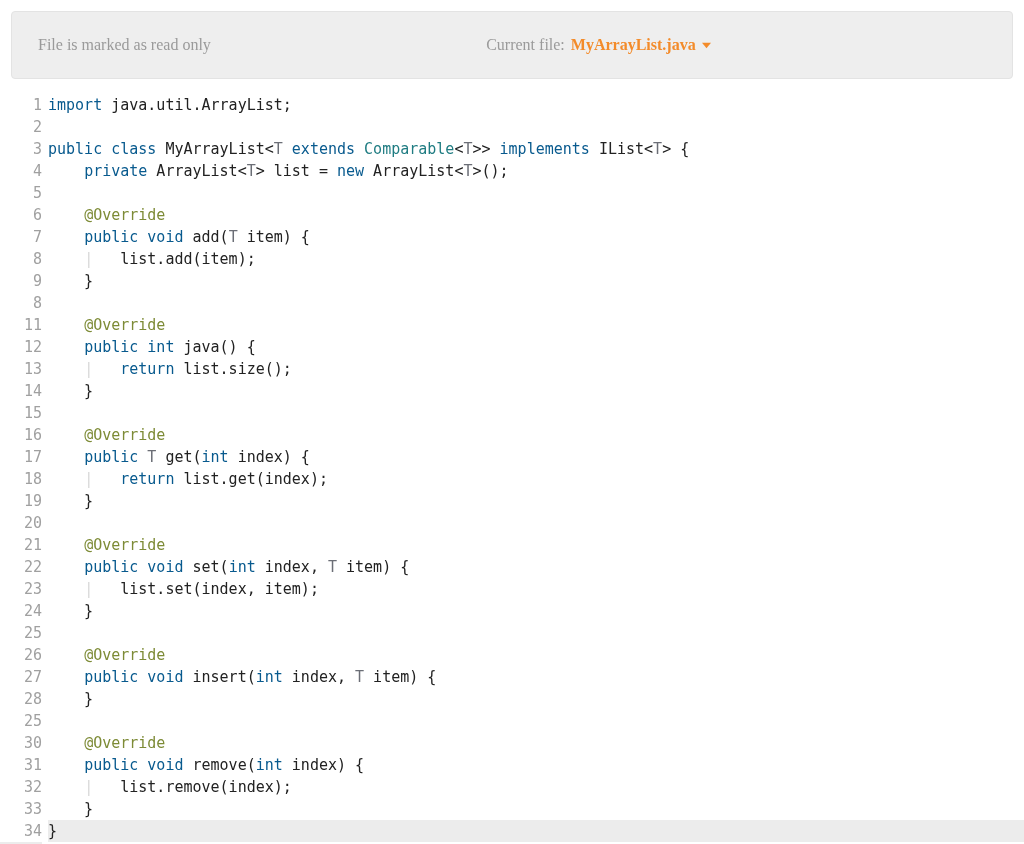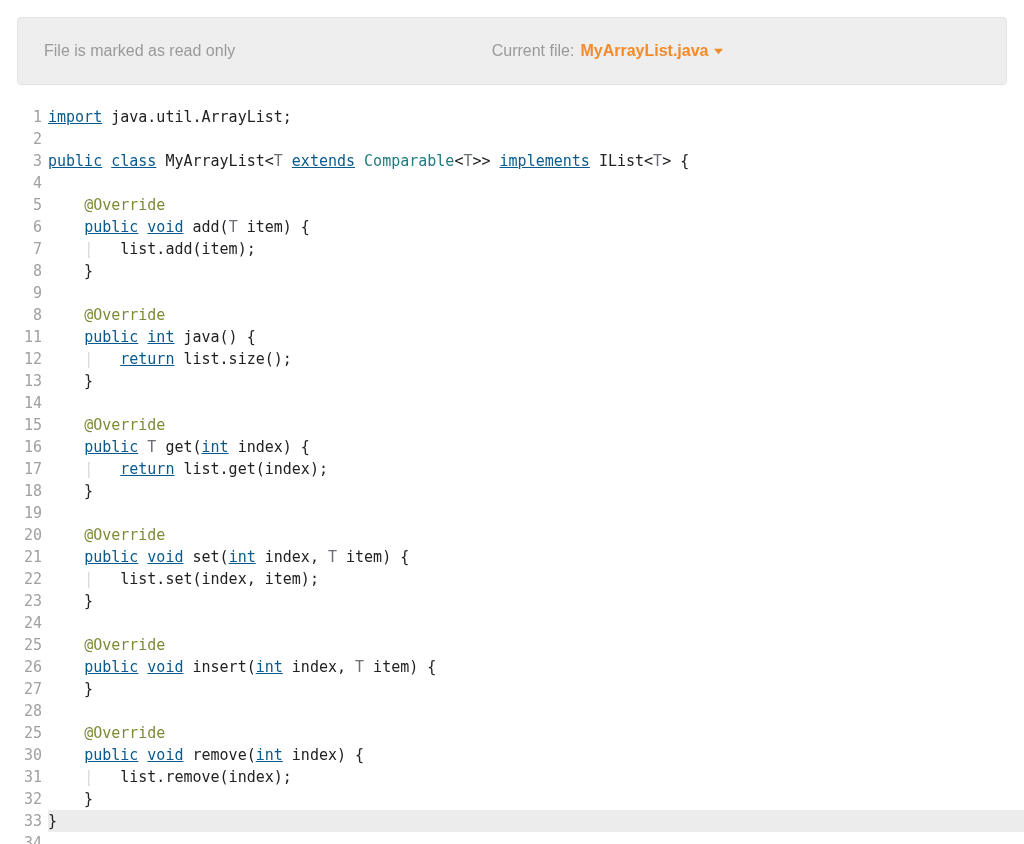--- a/index.html
+++ b/index.html
@@ -1,28 +1,28 @@
 <!DOCTYPE html>
 <html><head>
 <meta charset="utf-8">
 <style>
   html,body{margin:0;padding:0;font-family:"Lucida Console","Menlo","Consolas",monospace;font-size:15px;background:#fff;color:#222;}
   .wrap{width:1024px;height:844px;background:#fff;}
-  .topbar{display:flex;align-items:center;height:66px;background:#eeeeee;border:1px solid #e3e3e3;border-radius:4px;margin:17px;padding:0 26px;font-family:Liberation Sans, sans-serif;}
+  .topbar{display:flex;align-items:center;height:66px;background:#eeeeee;border:1px solid #e3e3e3;border-radius:4px;margin:11px;padding:0 26px;font-family:Liberation Serif, serif;}
   .readonly{color:#9a9a9a;font-size:16px;}
   .curfile{color:#9a9a9a;font-size:16px;margin-left:auto;margin-right:auto;display:flex;align-items:center;text-align:center;}
   .fname{color:#f38b2a;font-weight:600;margin-left:6px;display:inline-flex;align-items:center;}
   .chev{margin-left:6px;display:inline-flex;align-items:center;}
   .chev svg{width:9px;height:9px;}
   .editor{display:flex;align-items:flex-start;}
   .gutter{width:42px;text-align:right;padding-right:6px;color:#a0a0a0;font-family:"Lucida Console","Menlo","Consolas",monospace;font-size:15px;line-height:22px;padding-top:4px;user-select:none;}
   .gline{height:22px;}
   .code{flex:1;font-family:"Lucida Console","Menlo","Consolas",monospace;font-size:15px;line-height:22px;padding-top:4px;}
   .cline{height:22px;white-space:pre;}
-  .kw{color:#085a8e;text-decoration:underline;}
+  .kw{color:#085a8e;}
   .ann{color:#7d8b36;}
   .cls{color:#1f7c82;}
   .ty{color:#6b6e76;}
   .guide{color:#d8d8d8;}
   .hl{background:#ececec;}
   .gutter .hl{background:#ececec;}
 </style>
 </head>
 <body>
 
@@ -77,20 +77,21 @@
         <div class="gline">31</div>
         <div class="gline">32</div>
         <div class="gline">33</div>
         <div class="gline">34</div>
         <div class="gline hl">35</div>
       </div>
     <div class="code" id="code">
         <div class="cline"><span class="kw">import</span><span> java.util.ArrayList;</span></div>
         <div class="cline">&nbsp;</div>
         <div class="cline"><span class="kw">public</span><span> </span><span class="kw">class</span><span> MyArrayList&lt;</span><span class="ty">T</span><span> </span><span class="kw">extends</span><span> </span><span class="cls">Comparable</span><span>&lt;</span><span class="ty">T</span><span>&gt;&gt; </span><span class="kw">implements</span><span> IList&lt;</span><span class="ty">T</span><span>&gt; {</span></div>
+        <div class="cline"><span>    </span><span class="kw">private</span><span> ArrayList&lt;</span><span class="ty">T</span><span>&gt; list = </span><span class="kw">new</span><span> ArrayList&lt;</span><span class="ty">T</span><span>&gt;();</span></div>
         <div class="cline">&nbsp;</div>
         <div class="cline"><span>    </span><span class="ann">@Override</span></div>
         <div class="cline"><span>    </span><span class="kw">public</span><span> </span><span class="kw">void</span><span> add(</span><span class="ty">T</span><span> item) {</span></div>
         <div class="cline"><span>    </span><span class="guide">|</span><span>   list.add(item);</span></div>
         <div class="cline"><span>    }</span></div>
         <div class="cline">&nbsp;</div>
         <div class="cline"><span>    </span><span class="ann">@Override</span></div>
         <div class="cline"><span>    </span><span class="kw">public</span><span> </span><span class="kw">int</span><span> java() {</span></div>
         <div class="cline"><span>    </span><span class="guide">|</span><span>   </span><span class="kw">return</span><span> list.size();</span></div>
         <div class="cline"><span>    }</span></div>

